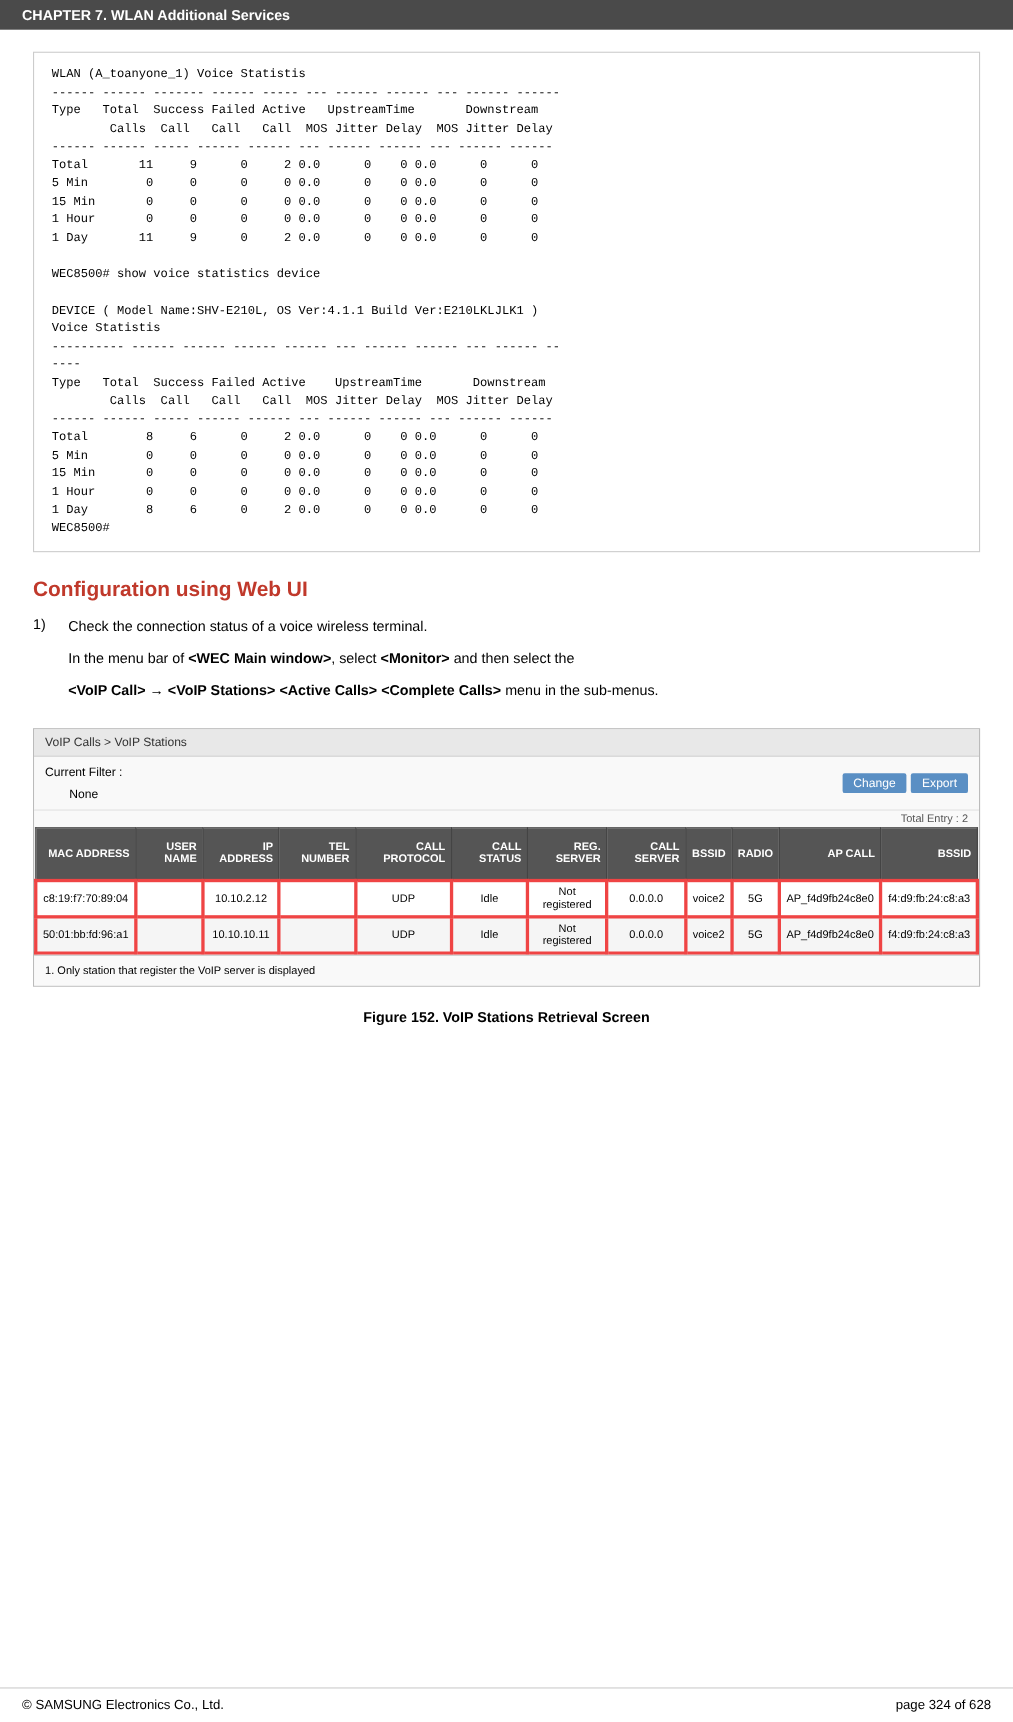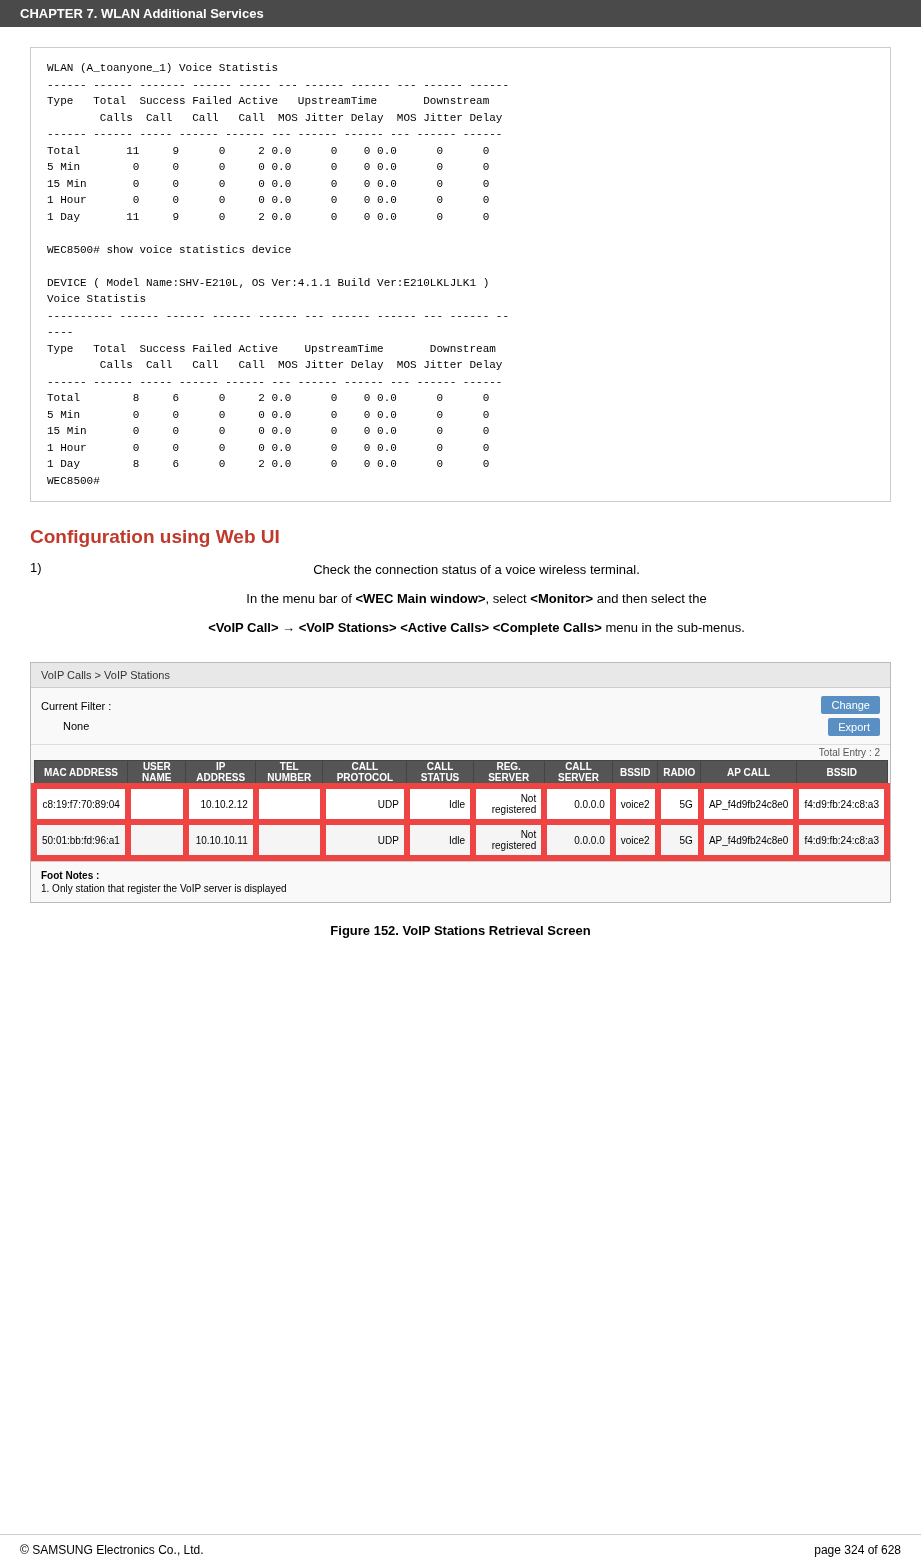--- a/index.html
+++ b/index.html
@@ -65,21 +65,20 @@
       display: flex;
       gap: 12px;
       margin-bottom: 10px;
     }
     .numbered-item .number {
       min-width: 20px;
       font-size: 13px;
     }
     .numbered-item .content {
       flex: 1;
-      text-align: center;
     }
 
     
     .voip-frame {
       border: 1px solid #bbb;
       background: #f0f0f0;
       margin: 16px 0 20px 0;
       padding: 0;
       font-size: 11px;
     }
@@ -104,21 +103,20 @@
     .voip-toolbar-left {
       display: flex;
       align-items: center;
       gap: 8px;
       font-size: 11px;
       flex-direction: column;
     }
 
     .voip-toolbar-right {
       display: flex;
-      flex-direction: column;
       align-items: flex-end;
       gap: 4px;
     }
 
     .btn-change {
       background: #5a8fc4;
       color: #fff;
       border: none;
       padding: 3px 10px;
       font-size: 11px;
@@ -146,31 +144,31 @@
 
     .voip-table {
       width: 100%;
       border-collapse: collapse;
       font-size: 10px;
     }
 
     .voip-table th {
       background: #555;
       color: #fff;
-      padding: 0 5px;
-      text-align: center;
+      padding: 12px 5px;
+      text-align: right;
       font-weight: bold;
       border: 1px solid #444;
       font-size: 10px;
     }
 
     .voip-table td {
       padding: 4px 5px;
-      border: 6px solid #ef4444;
-      text-align: right;
+      border: 3px solid #ef4444;
+      text-align: center;
       background: #fff;
       font-size: 10px;
     }
 
     .voip-table tr:nth-child(even) td {
       background: #f5f5f5;
     }
 
     .footnote-section {
       padding: 8px 10px;
@@ -320,21 +318,20 @@
           <td>0.0.0.0</td>
           <td>voice2</td>
           <td>5G</td>
           <td>AP_f4d9fb24c8e0</td>
           <td>f4:d9:fb:24:c8:a3</td>
         </tr>
       </tbody>
     </table>
 
     <div class="footnote-section">
-      <div class="footnote-title">Foot Notes :</div>
       <div>1. Only station that register the VoIP server is displayed</div>
     </div>
   </div>
 
   <div class="figure-caption">Figure 152. VoIP Stations Retrieval Screen</div>
 
 </div>
 
 <div class="page-footer">
   <span>© SAMSUNG Electronics Co., Ltd.</span>

